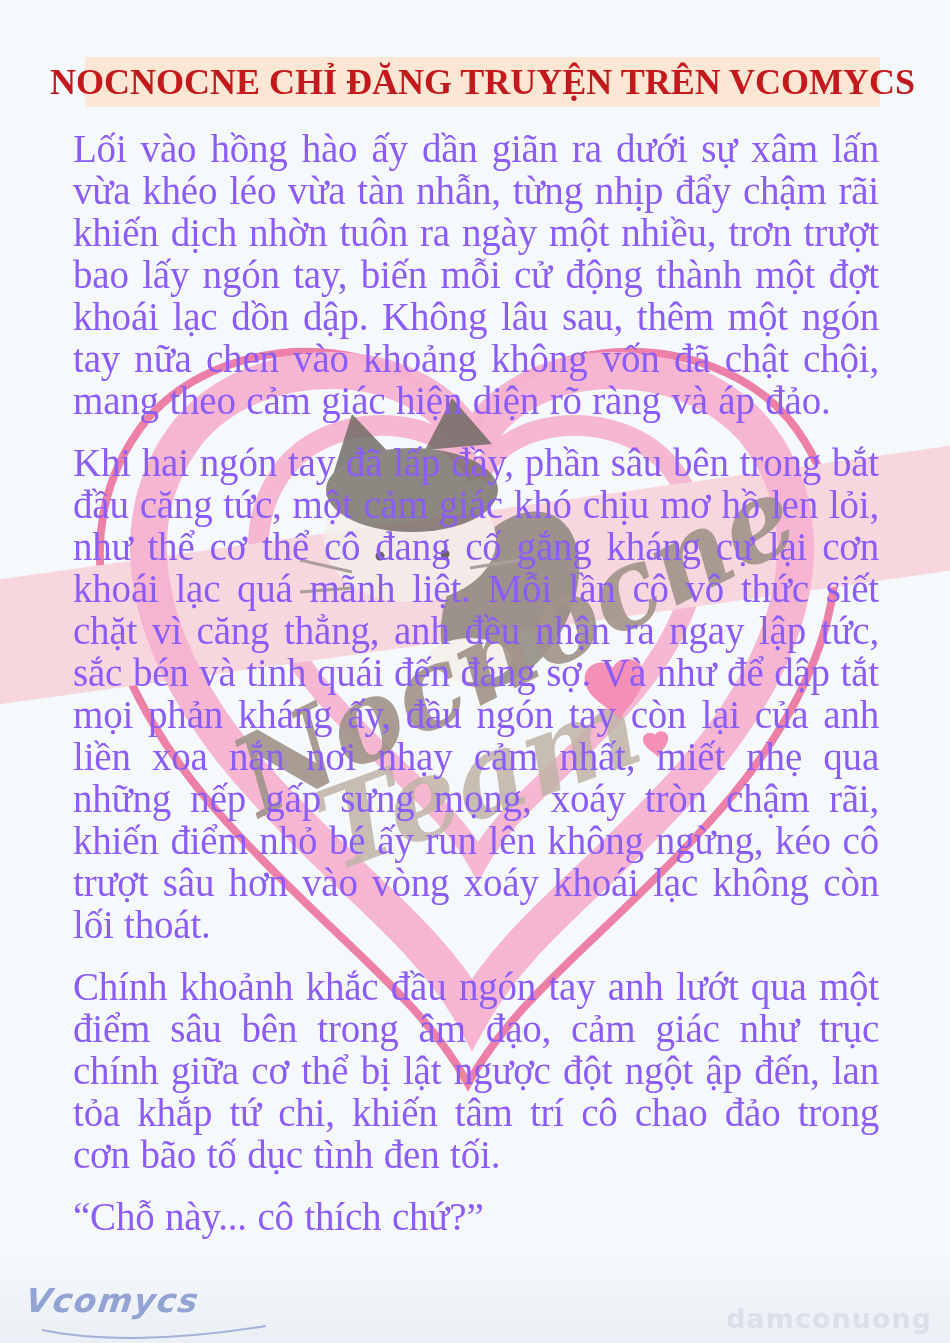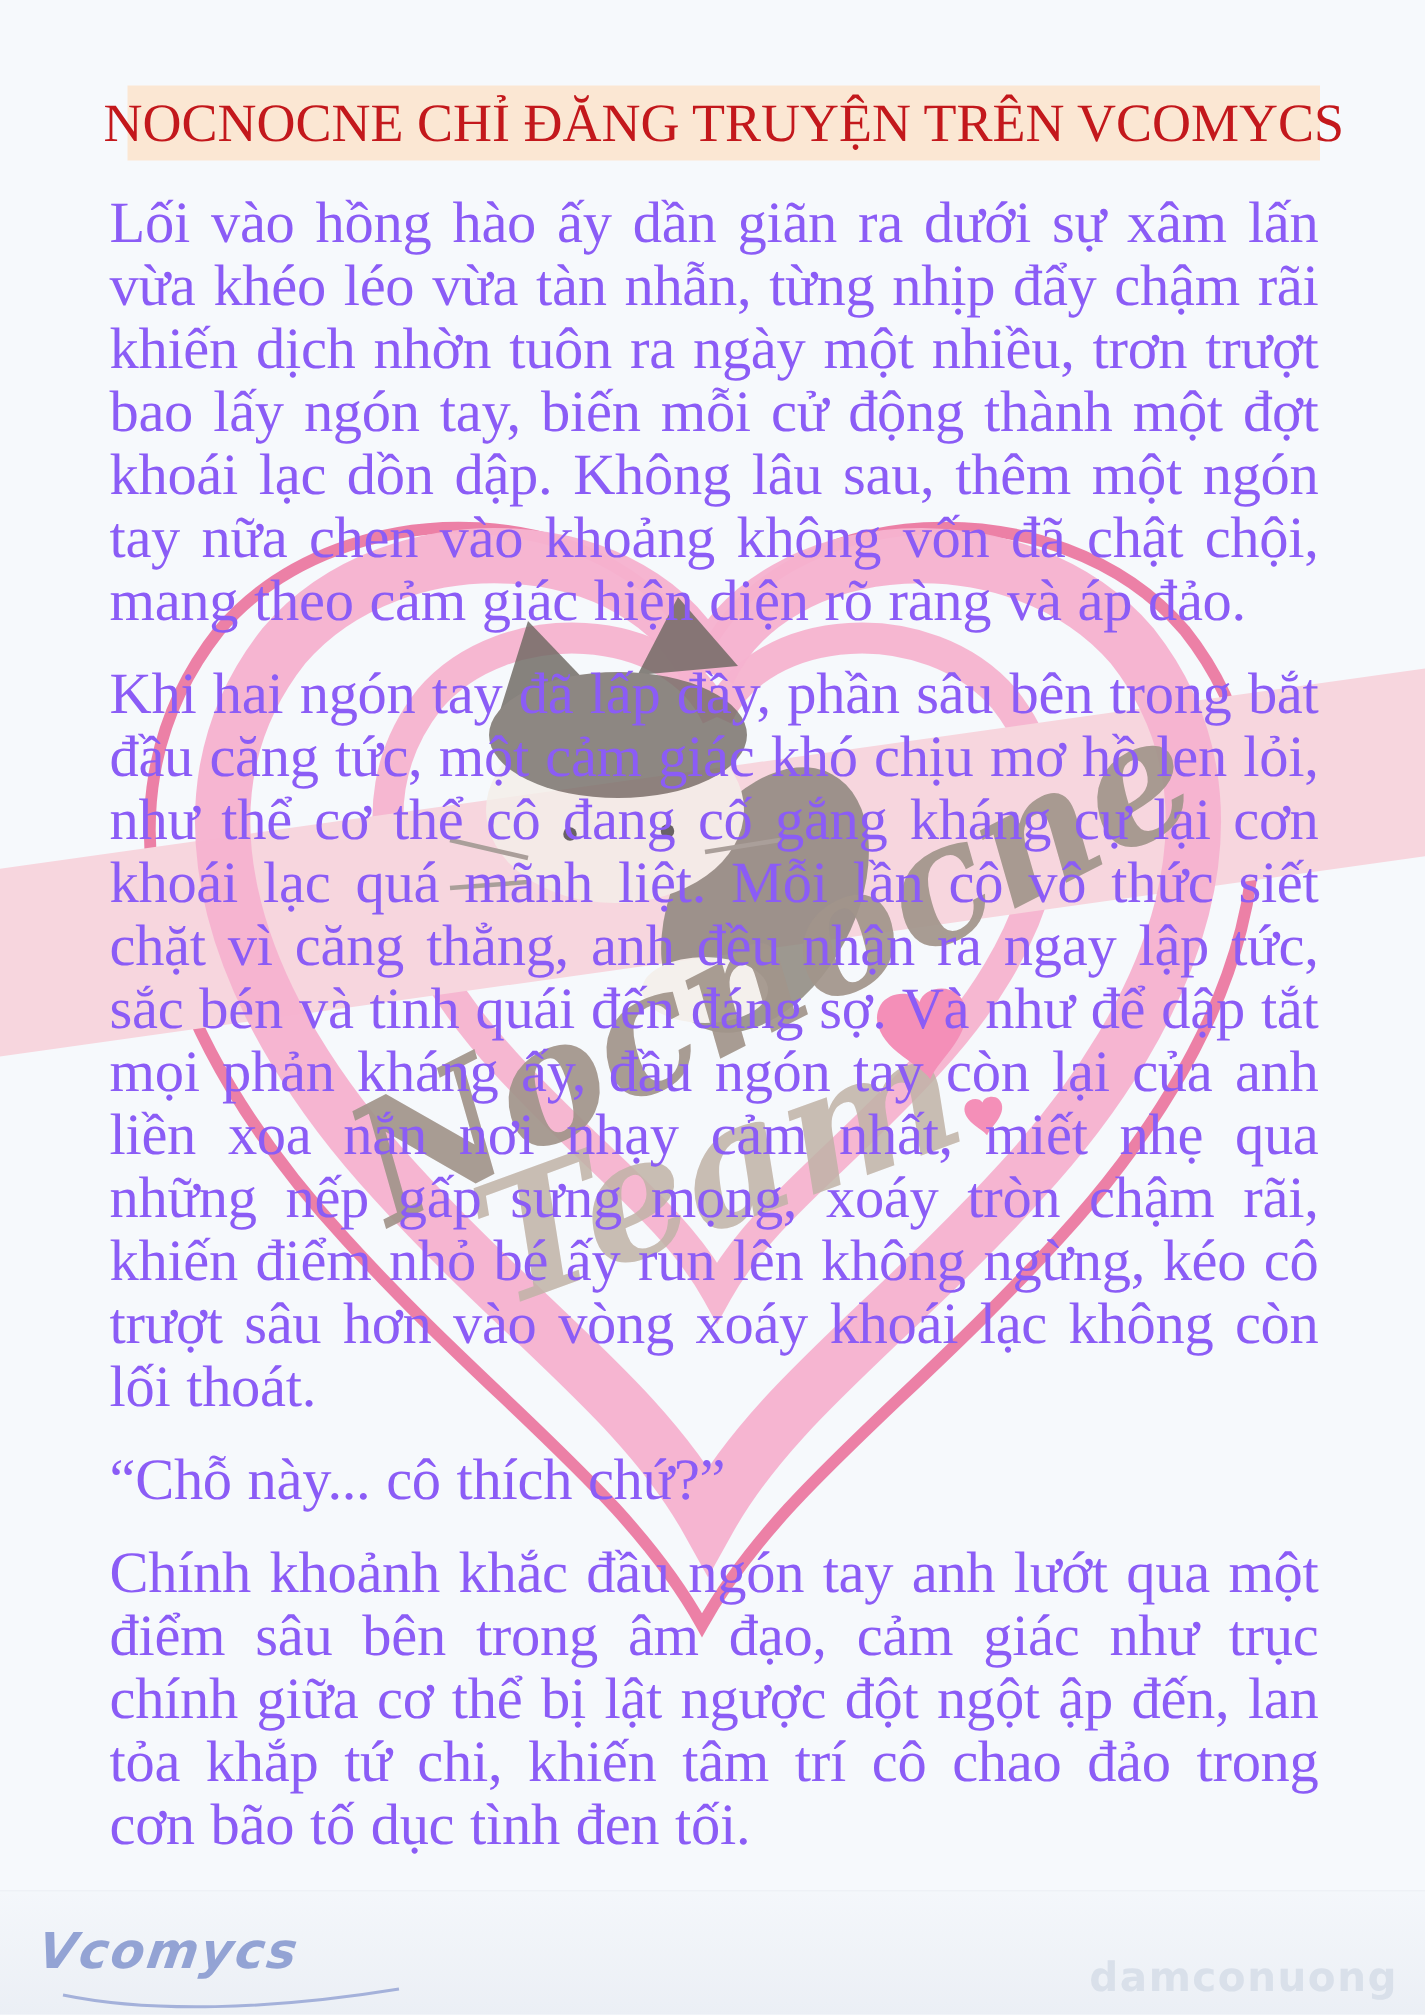--- a/index.html
+++ b/index.html
@@ -17,21 +17,21 @@
 
   
   .header-strip{
     position:absolute;left:85px;top:57px;width:795px;height:50px;
     background:#fbe7d3;
     display:flex;align-items:center;justify-content:center;
     z-index:3;
   }
   .header-strip span{
     font-family:"Liberation Serif", serif;
-    font-weight:normal;
+    font-weight:bold;
     font-size:36px;
     letter-spacing:0px;
     color:#c3181c;
     white-space:nowrap;
   }
 
   
   .story{
     position:absolute;left:73px;top:112px;width:806px;
     z-index:2;
@@ -112,22 +112,22 @@
     <use href="#heartPath" transform="translate(655,735) scale(0.17) rotate(-8)" fill="#f48fb8"></use>
   </svg>
 
   <div class="header-strip">
     <span>NOCNOCNE CHỈ ĐĂNG TRUYỆN TRÊN VCOMYCS</span>
   </div>
 
   <main class="story">
     <p>Lối vào hồng hào ấy dần giãn ra dưới sự xâm lấn vừa khéo léo vừa tàn nhẫn, từng nhịp đẩy chậm rãi khiến dịch nhờn tuôn ra ngày một nhiều, trơn trượt bao lấy ngón tay, biến mỗi cử động thành một đợt khoái lạc dồn dập. Không lâu sau, thêm một ngón tay nữa chen vào khoảng không vốn đã chật chội, mang theo cảm giác hiện diện rõ ràng và áp đảo.</p>
     <p>Khi hai ngón tay đã lấp đầy, phần sâu bên trong bắt đầu căng tức, một cảm giác khó chịu mơ hồ len lỏi, như thể cơ thể cô đang cố gắng kháng cự lại cơn khoái lạc quá mãnh liệt. Mỗi lần cô vô thức siết chặt vì căng thẳng, anh đều nhận ra ngay lập tức, sắc bén và tinh quái đến đáng sợ. Và như để dập tắt mọi phản kháng ấy, đầu ngón tay còn lại của anh liền xoa nắn nơi nhạy cảm nhất, miết nhẹ qua những nếp gấp sưng mọng, xoáy tròn chậm rãi, khiến điểm nhỏ bé ấy run lên không ngừng, kéo cô trượt sâu hơn vào vòng xoáy khoái lạc không còn lối thoát.</p>
+    <p>Chính khoảnh khắc đầu ngón tay anh lướt qua một điểm sâu bên trong âm đạo, cảm giác như trục chính giữa cơ thể bị lật ngược đột ngột ập đến, lan tỏa khắp tứ chi, khiến tâm trí cô chao đảo trong cơn bão tố dục tình đen tối.</p>
     <p>“Chỗ này... cô thích chứ?”</p>
-    <p>Chính khoảnh khắc đầu ngón tay anh lướt qua một điểm sâu bên trong âm đạo, cảm giác như trục chính giữa cơ thể bị lật ngược đột ngột ập đến, lan tỏa khắp tứ chi, khiến tâm trí cô chao đảo trong cơn bão tố dục tình đen tối.</p>
   </main>
 
   <div class="footer-band"></div>
 
   <div class="vc-logo">
     <span class="logo-text">Vcomycs</span>
   </div>
   <svg class="vc-flourish" width="230" height="16" viewBox="0 0 230 16">
     <path d="M 2 6 C 60 18, 140 16, 226 2" fill="none" stroke="#a4b1da" stroke-width="2"></path>
   </svg>

